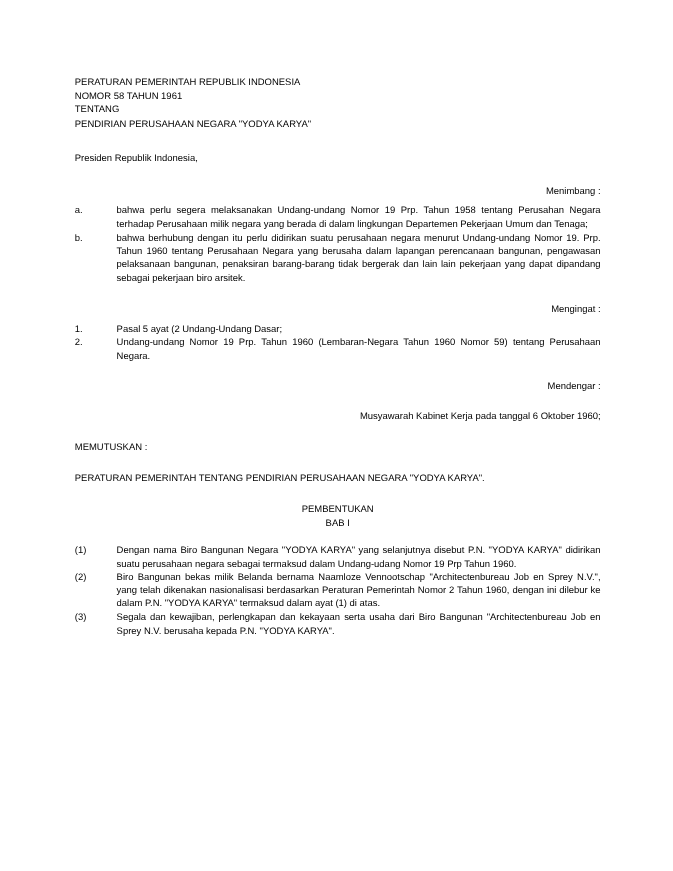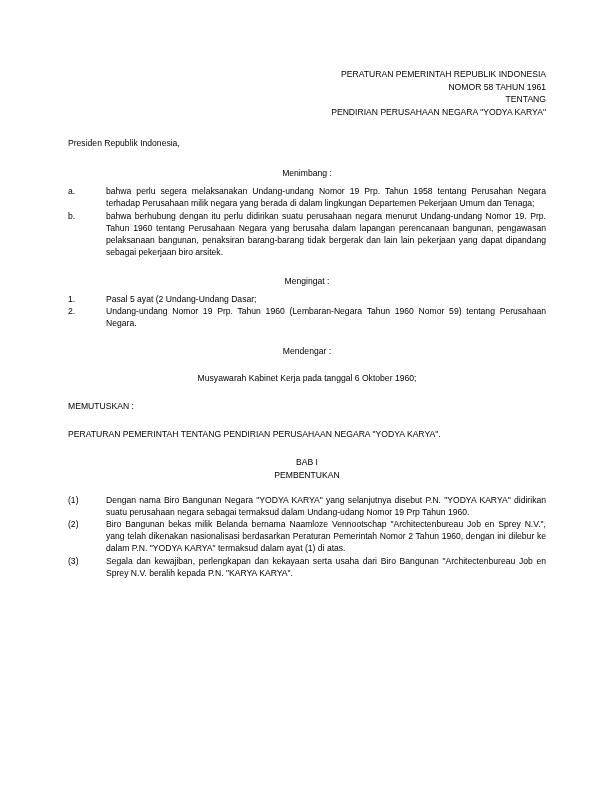--- a/index.html
+++ b/index.html
@@ -30,31 +30,31 @@
     top: 68px;
     width: 478px;
   }
   .center {
     text-align: left;
   }
   .title-block {
     margin-bottom: 0;
   }
   .title-line {
-    text-align: right;
+    text-align: left;
     line-height: 1.48;
   }
   .spacer-14 { height: 14px; }
   .spacer-6 { height: 6px; }
   .spacer-12 { height: 12px; }
   .spacer-16 { height: 16px; }
   .spacer-18 { height: 18px; }
 
   .label {
-    text-align: center;
+    text-align: right;
   }
   .just {
     text-align: justify;
   }
   .list {
     width: 100%;
     border-collapse: collapse;
   }
   .list td {
     vertical-align: top;
@@ -132,37 +132,37 @@
     <div class="spacer-16"></div>
 
     <div class="center">MEMUTUSKAN :</div>
 
     <div class="spacer-16"></div>
 
     <div class="block-just">PERATURAN PEMERINTAH TENTANG PENDIRIAN PERUSAHAAN NEGARA "YODYA KARYA".</div>
 
     <div class="spacer-16"></div>
 
+    <div class="heading-center">PEMBENTUKAN</div>
     <div class="heading-center">BAB I</div>
-    <div class="heading-center">PEMBENTUKAN</div>
 
     <div class="spacer-12"></div>
 
 
     <table class="list">
       <tbody>
           <tr>
         <td class="marker">(1)</td>
         <td class="just">Dengan nama Biro Bangunan Negara "YODYA KARYA" yang selanjutnya disebut P.N. "YODYA KARYA" didirikan suatu perusahaan negara sebagai termaksud dalam Undang-udang Nomor 19 Prp Tahun 1960.</td>
       </tr>
       <tr>
         <td class="marker">(2)</td>
         <td class="just">Biro Bangunan bekas milik Belanda bernama Naamloze Vennootschap "Architectenbureau Job en Sprey N.V.", yang telah dikenakan nasionalisasi berdasarkan Peraturan Pemerintah Nomor 2 Tahun 1960, dengan ini dilebur ke dalam P.N. "YODYA KARYA" termaksud dalam ayat (1) di atas.</td>
       </tr>
       <tr>
         <td class="marker">(3)</td>
-        <td class="just">Segala dan kewajiban, perlengkapan dan kekayaan serta usaha dari Biro Bangunan "Architectenbureau Job en Sprey N.V. beralih kepada P.N. "KARYA KARYA".</td>
+        <td class="just">Segala dan kewajiban, perlengkapan dan kekayaan serta usaha dari Biro Bangunan "Architectenbureau Job en Sprey N.V. berusaha kepada P.N. "YODYA KARYA".</td>
       </tr>
     </tbody>
       </table>
 
   </div>
 </div>
 
 </body></html>

